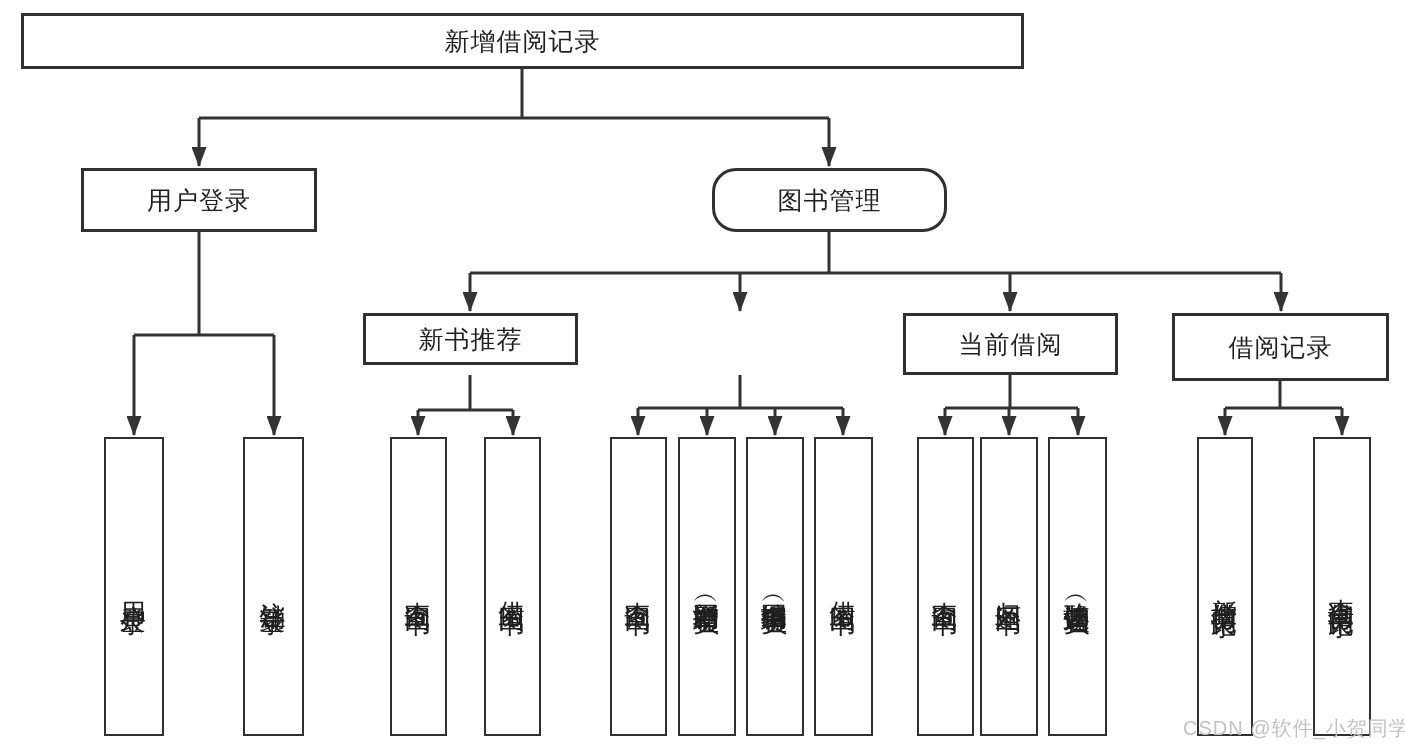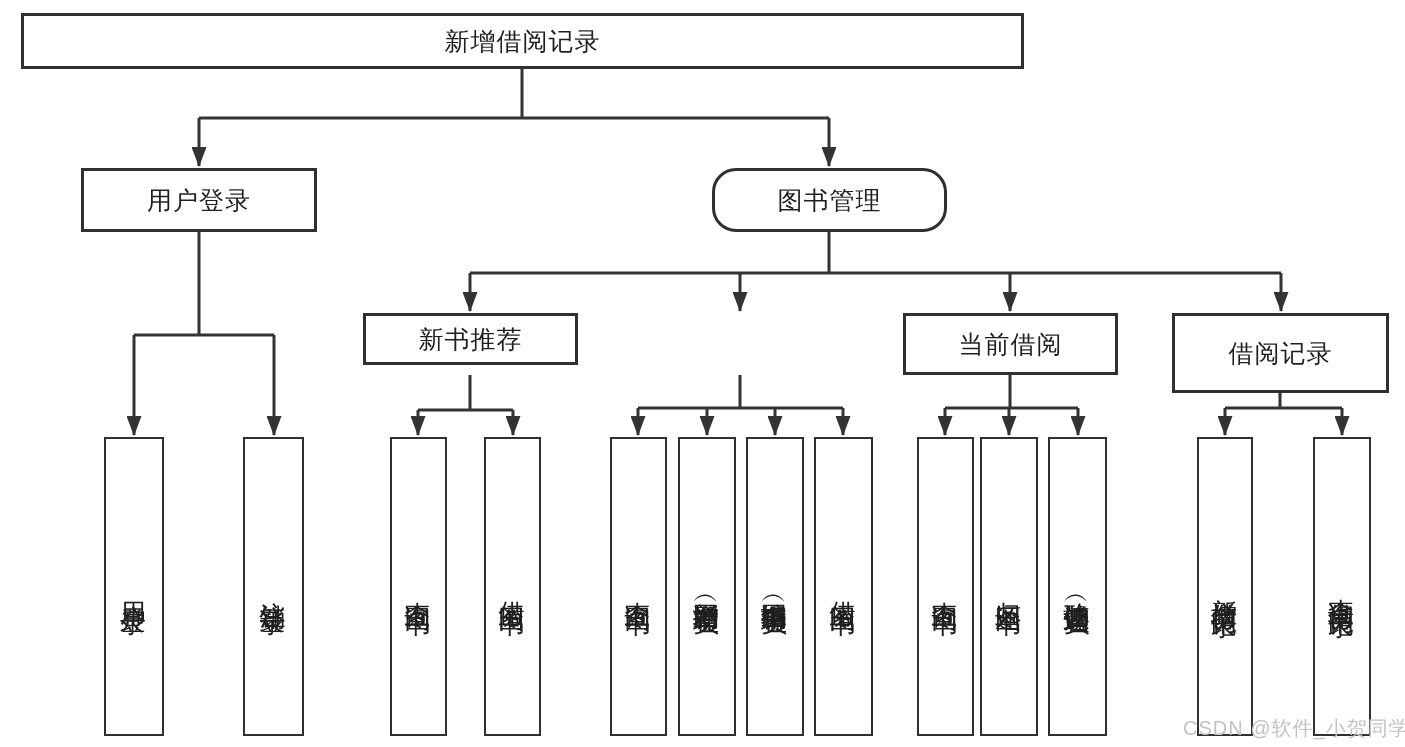--- a/index.html
+++ b/index.html
@@ -127,21 +127,21 @@
   <div class="node" style="left:712px; top:168px; width:235px; height:64px;border-radius:24px;">
     <span>图书管理</span>
   </div>
 
   <div class="node" style="left:363px; top:313px; width:215px; height:52px;">
     <span>新书推荐</span>
   </div>
   <div class="node" style="left:903px; top:313px; width:215px; height:62px;">
     <span>当前借阅</span>
   </div>
-  <div class="node" style="left:1172px; top:313px; width:217px; height:80px;">
+  <div class="node" style="left:1172px; top:313px; width:217px; height:68px;">
     <span>借阅记录</span>
   </div>
 
   <div class="node leaf" style="left:104px; top:437px; width:60px; height:299px;">
     <span>用户登录</span>
   </div>
   <div class="node leaf" style="left:243px; top:437px; width:61px; height:299px;">
     <span>注销登录</span>
   </div>
   <div class="node leaf" style="left:390px; top:437px; width:57px; height:299px;">

